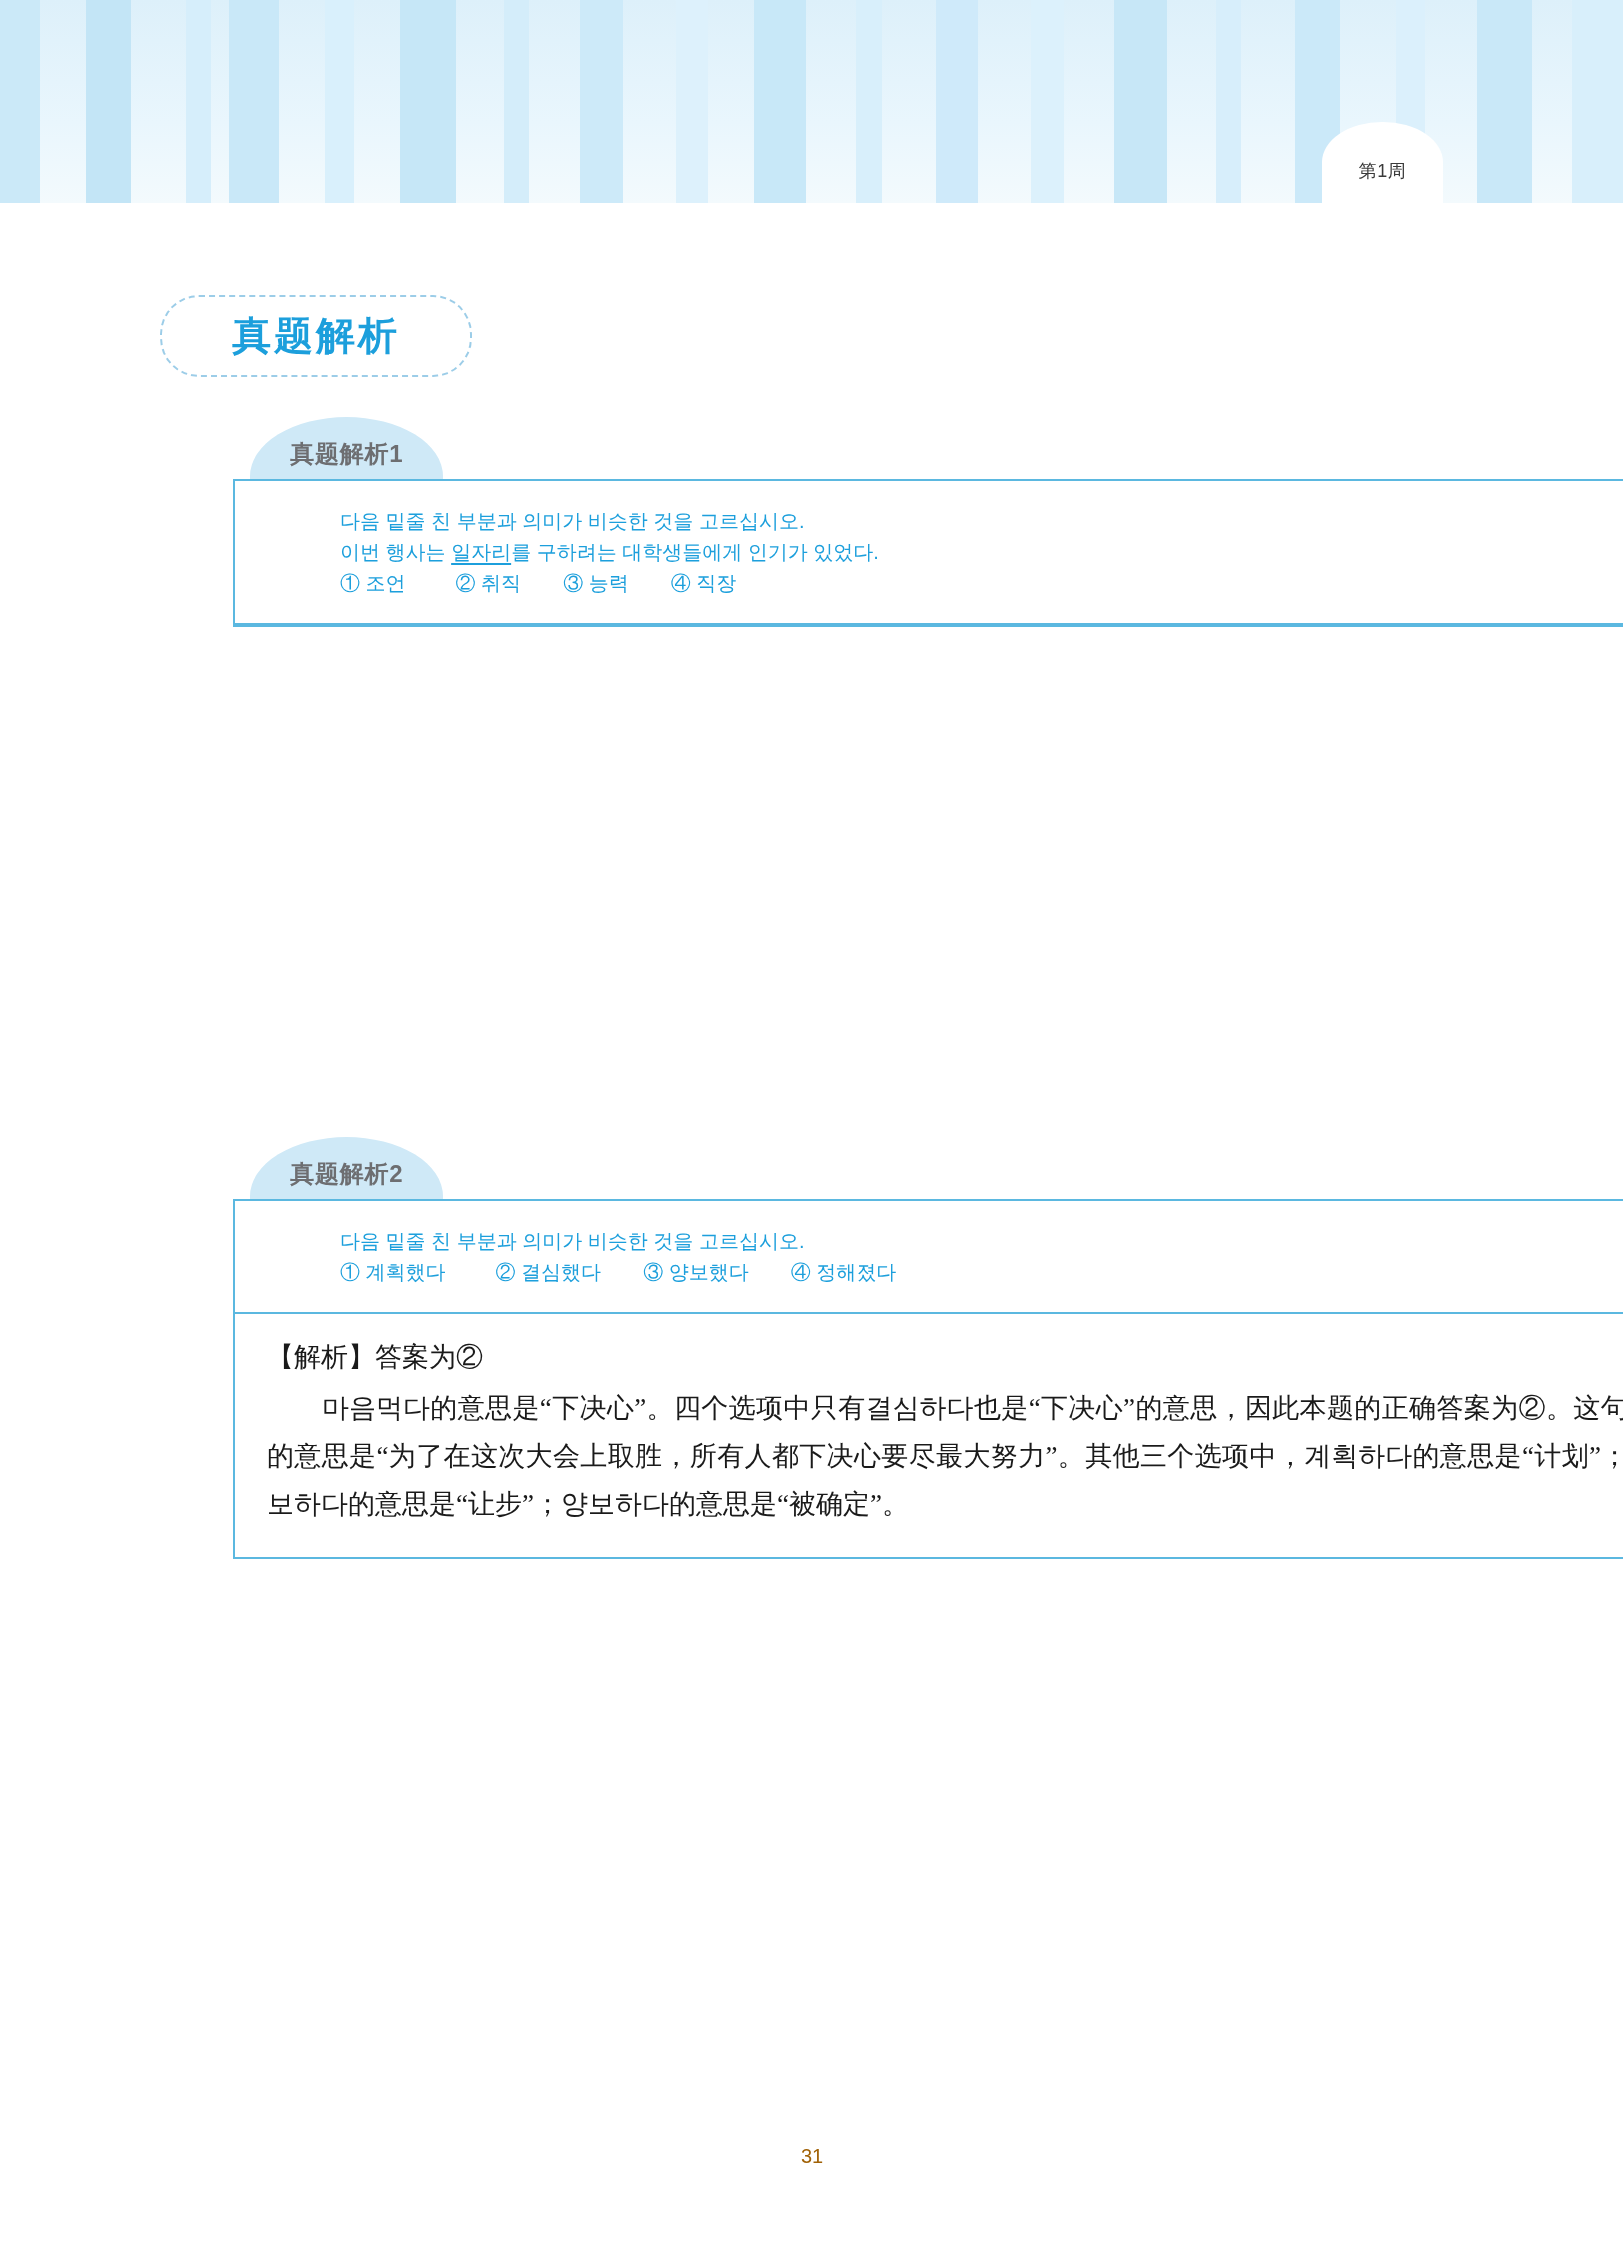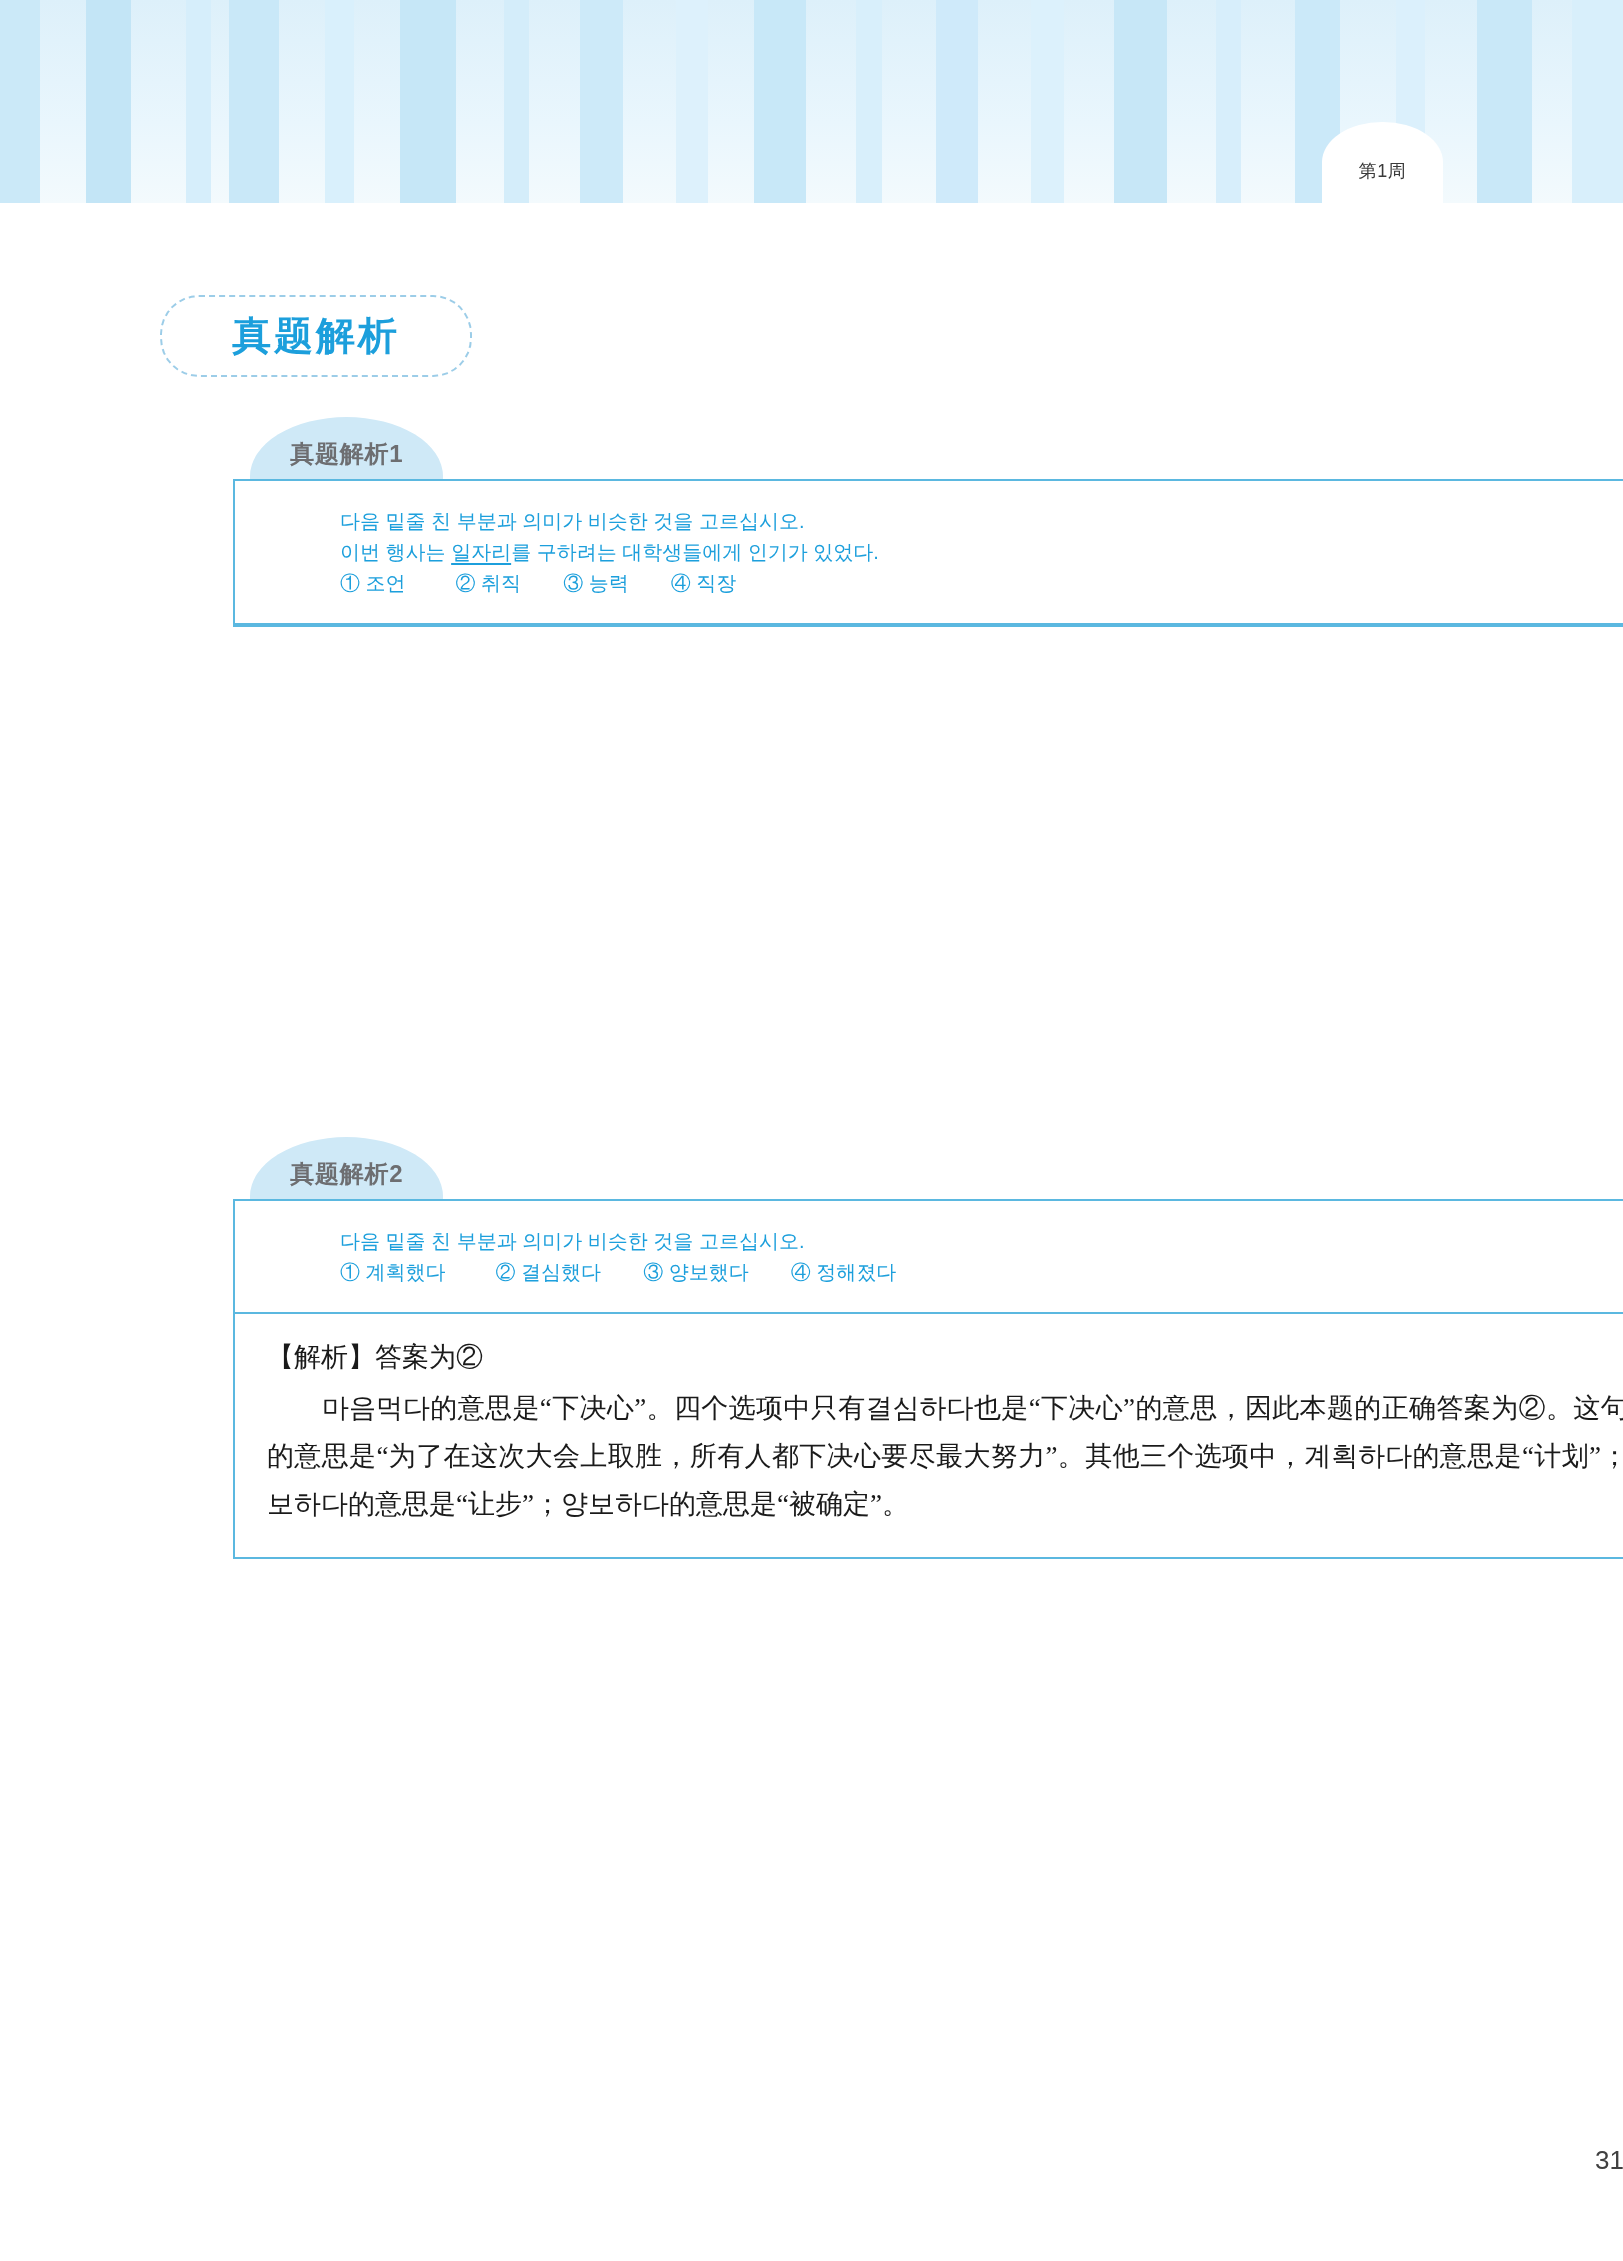--- a/index.html
+++ b/index.html
@@ -162,24 +162,24 @@
     text-indent: 55px;
     text-align: justify;
   }
 
   
   .page-number {
     position: absolute;
     left: 0;
     top: 2145px;
     width: 1624px;
-    text-align: right;
-    font-family: "Liberation Sans", sans-serif;
-    font-size: 26px;
-    color: #404040;
+    text-align: center;
+    font-family: "Liberation Sans", sans-serif;
+    font-size: 20px;
+    color: #a16207;
   }
 </style>
 </head>
 <body>
 
 <div class="top-band">
   <div class="band-base"></div>
   <div id="stripe-host">
       <div class="stripe" style="left: 0px; width: 40px; background: rgb(203, 233, 248);"></div>
       <div class="stripe" style="left: 86px; width: 45px; background: rgb(195, 229, 246);"></div>

